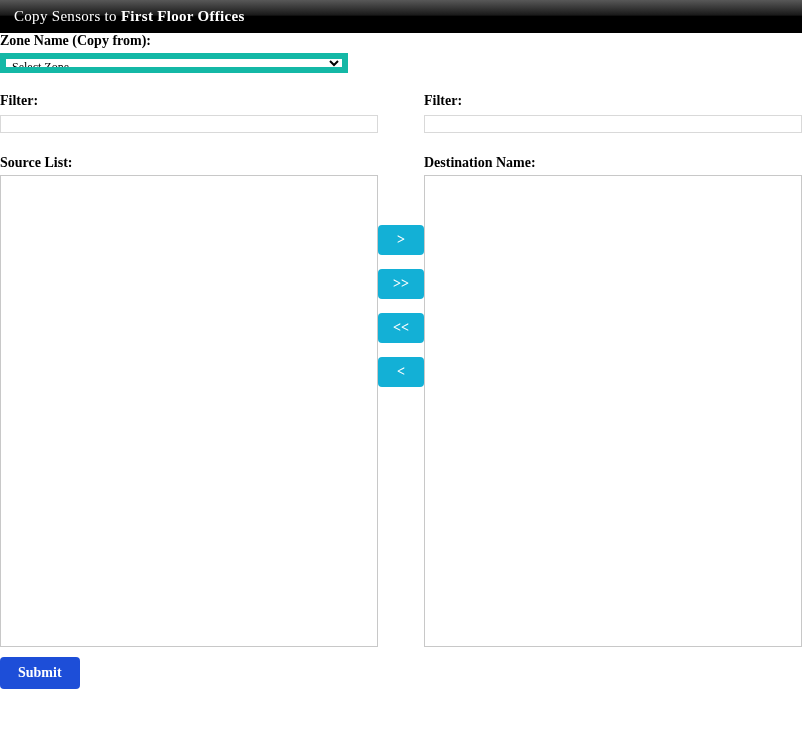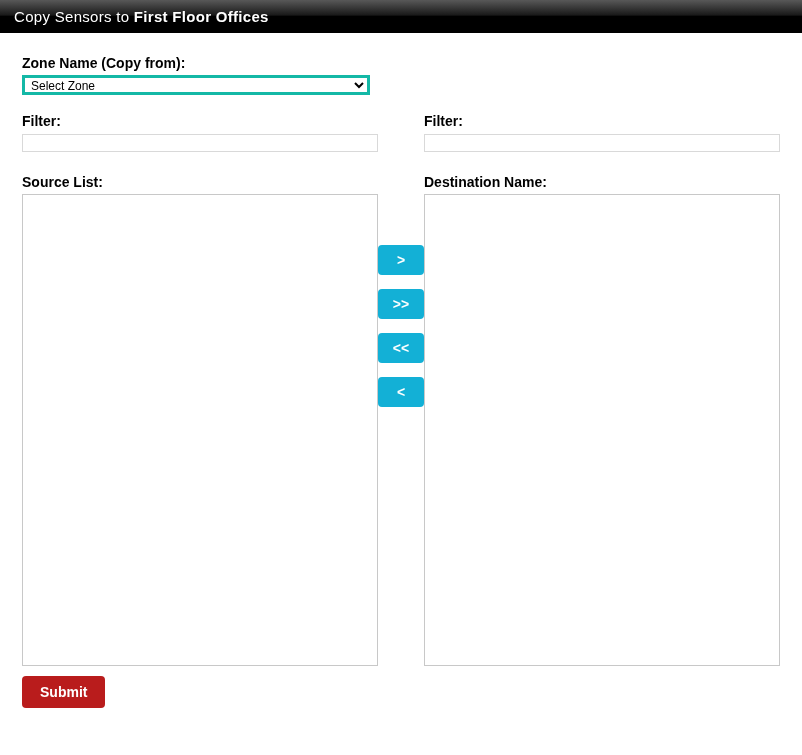--- a/index.html
+++ b/index.html
@@ -1,42 +1,42 @@
 <!DOCTYPE html>
 <html><head>
   <meta charset="utf-8">
   <style>
-    * { box-sizing: border-box; margin: 0; padding: 0; }
+    * { box-sizing: border-box; margin: 0; padding: 0; font-family: Liberation Serif, serif; }
     body {
       font-family: "Segoe UI", Arial, sans-serif;
       background: #fff;
       width: 802px;
       height: 755px;
     }
     .header-bar {
       background: linear-gradient(to bottom, #585858 0%, #1a1a1a 45%, #000 50%, #000 100%);
       color: #fff;
       padding: 8px 14px;
       font-size: 15px;
       letter-spacing: 0.3px;
     }
     .header-bar .prefix { font-weight: 400; }
     .header-bar .target { font-weight: 700; }
-    .body-area { padding: 22px; }
+    .body-area { }
     label.section-label {
       display: block;
       font-weight: 700;
       font-size: 14px;
       margin-bottom: 4px;
     }
     .zone-row { margin-bottom: 18px; }
     select.zone-select {
       width: 348px;
       height: 20px;
-      border: 3px solid #14b8a6;
+      border: 6px solid #14b8a6;
       background: #fff;
       font-size: 12px;
       padding-left: 2px;
     }
     .columns {
       display: flex;
       align-items: flex-start;
     }
     .col-left, .col-right {
       width: 392px;
@@ -84,21 +84,21 @@
       background: #13b0d6;
       color: #fff;
       border: none;
       border-radius: 4px;
       font-weight: 700;
       font-size: 14px;
       cursor: pointer;
     }
     .submit-row { margin-top: 10px; }
     .submit-btn {
-      background: #b91c1c;
+      background: #1d4ed8;
       color: #fff;
       border: none;
       border-radius: 4px;
       padding: 8px 18px;
       font-weight: 700;
       font-size: 14px;
       cursor: pointer;
     }
   </style>
 </head>

